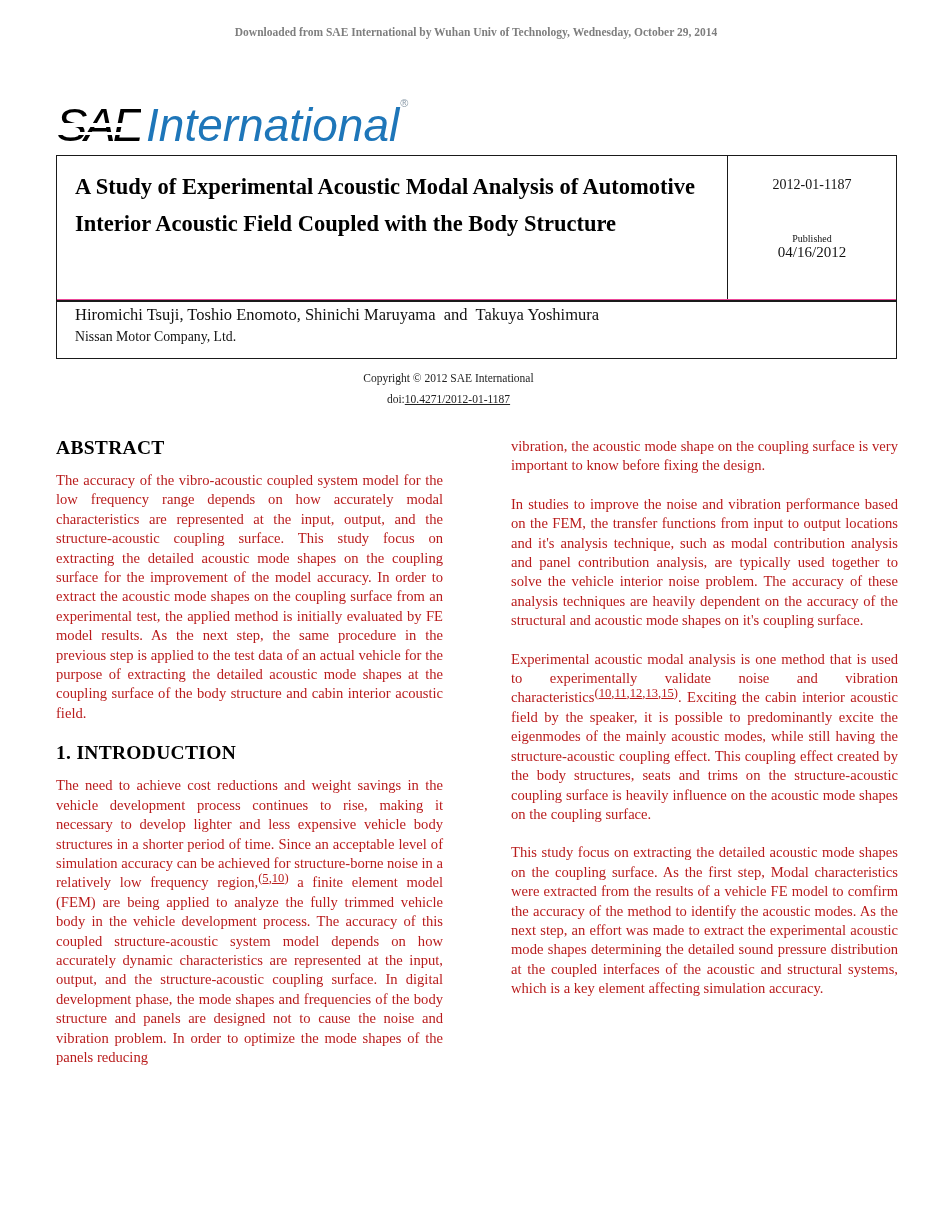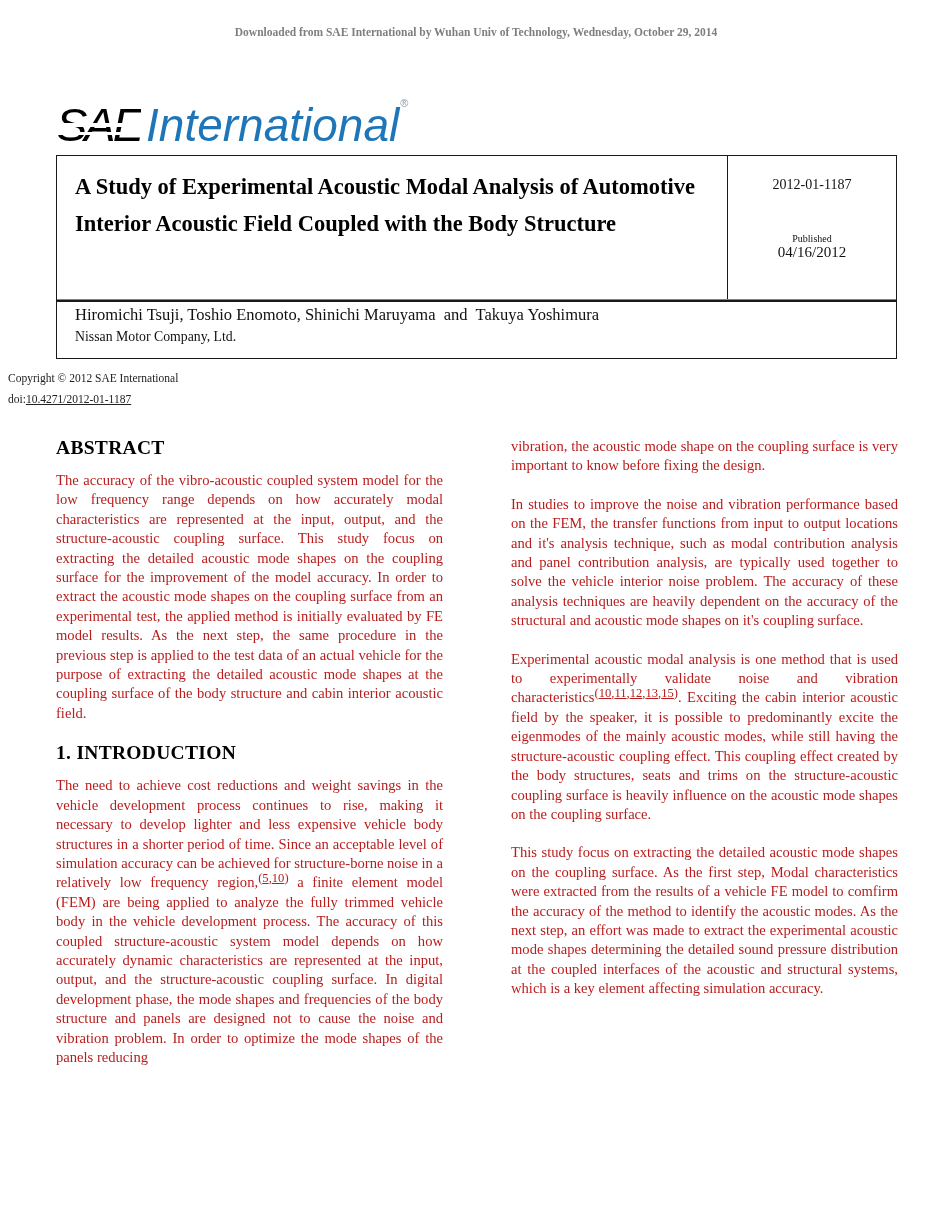--- a/index.html
+++ b/index.html
@@ -92,22 +92,22 @@
   .published-date { font-size: 15px; }
   .authors-row {
     border-top: 2px solid #1a1a1a;
     padding: 3px 18px 13px 18px;
   }
   .authors { font-size: 16.5px; }
   .affiliation { font-size: 13.8px; margin-top: 4px; }
 
   
   .copyright {
-    margin: 13px 55px 0 8px;
-    text-align: left;
+    margin: 13px 55px 0 0;
+    text-align: center;
     font-size: 11.5px;
     color: #222;
   }
   .doi-line { margin-top: 9px; }
   .doi-link { color: #222; text-decoration: underline; cursor: pointer; }
 
   
   .columns {
     display: flex;
     margin: 32px 0 0 56px;

